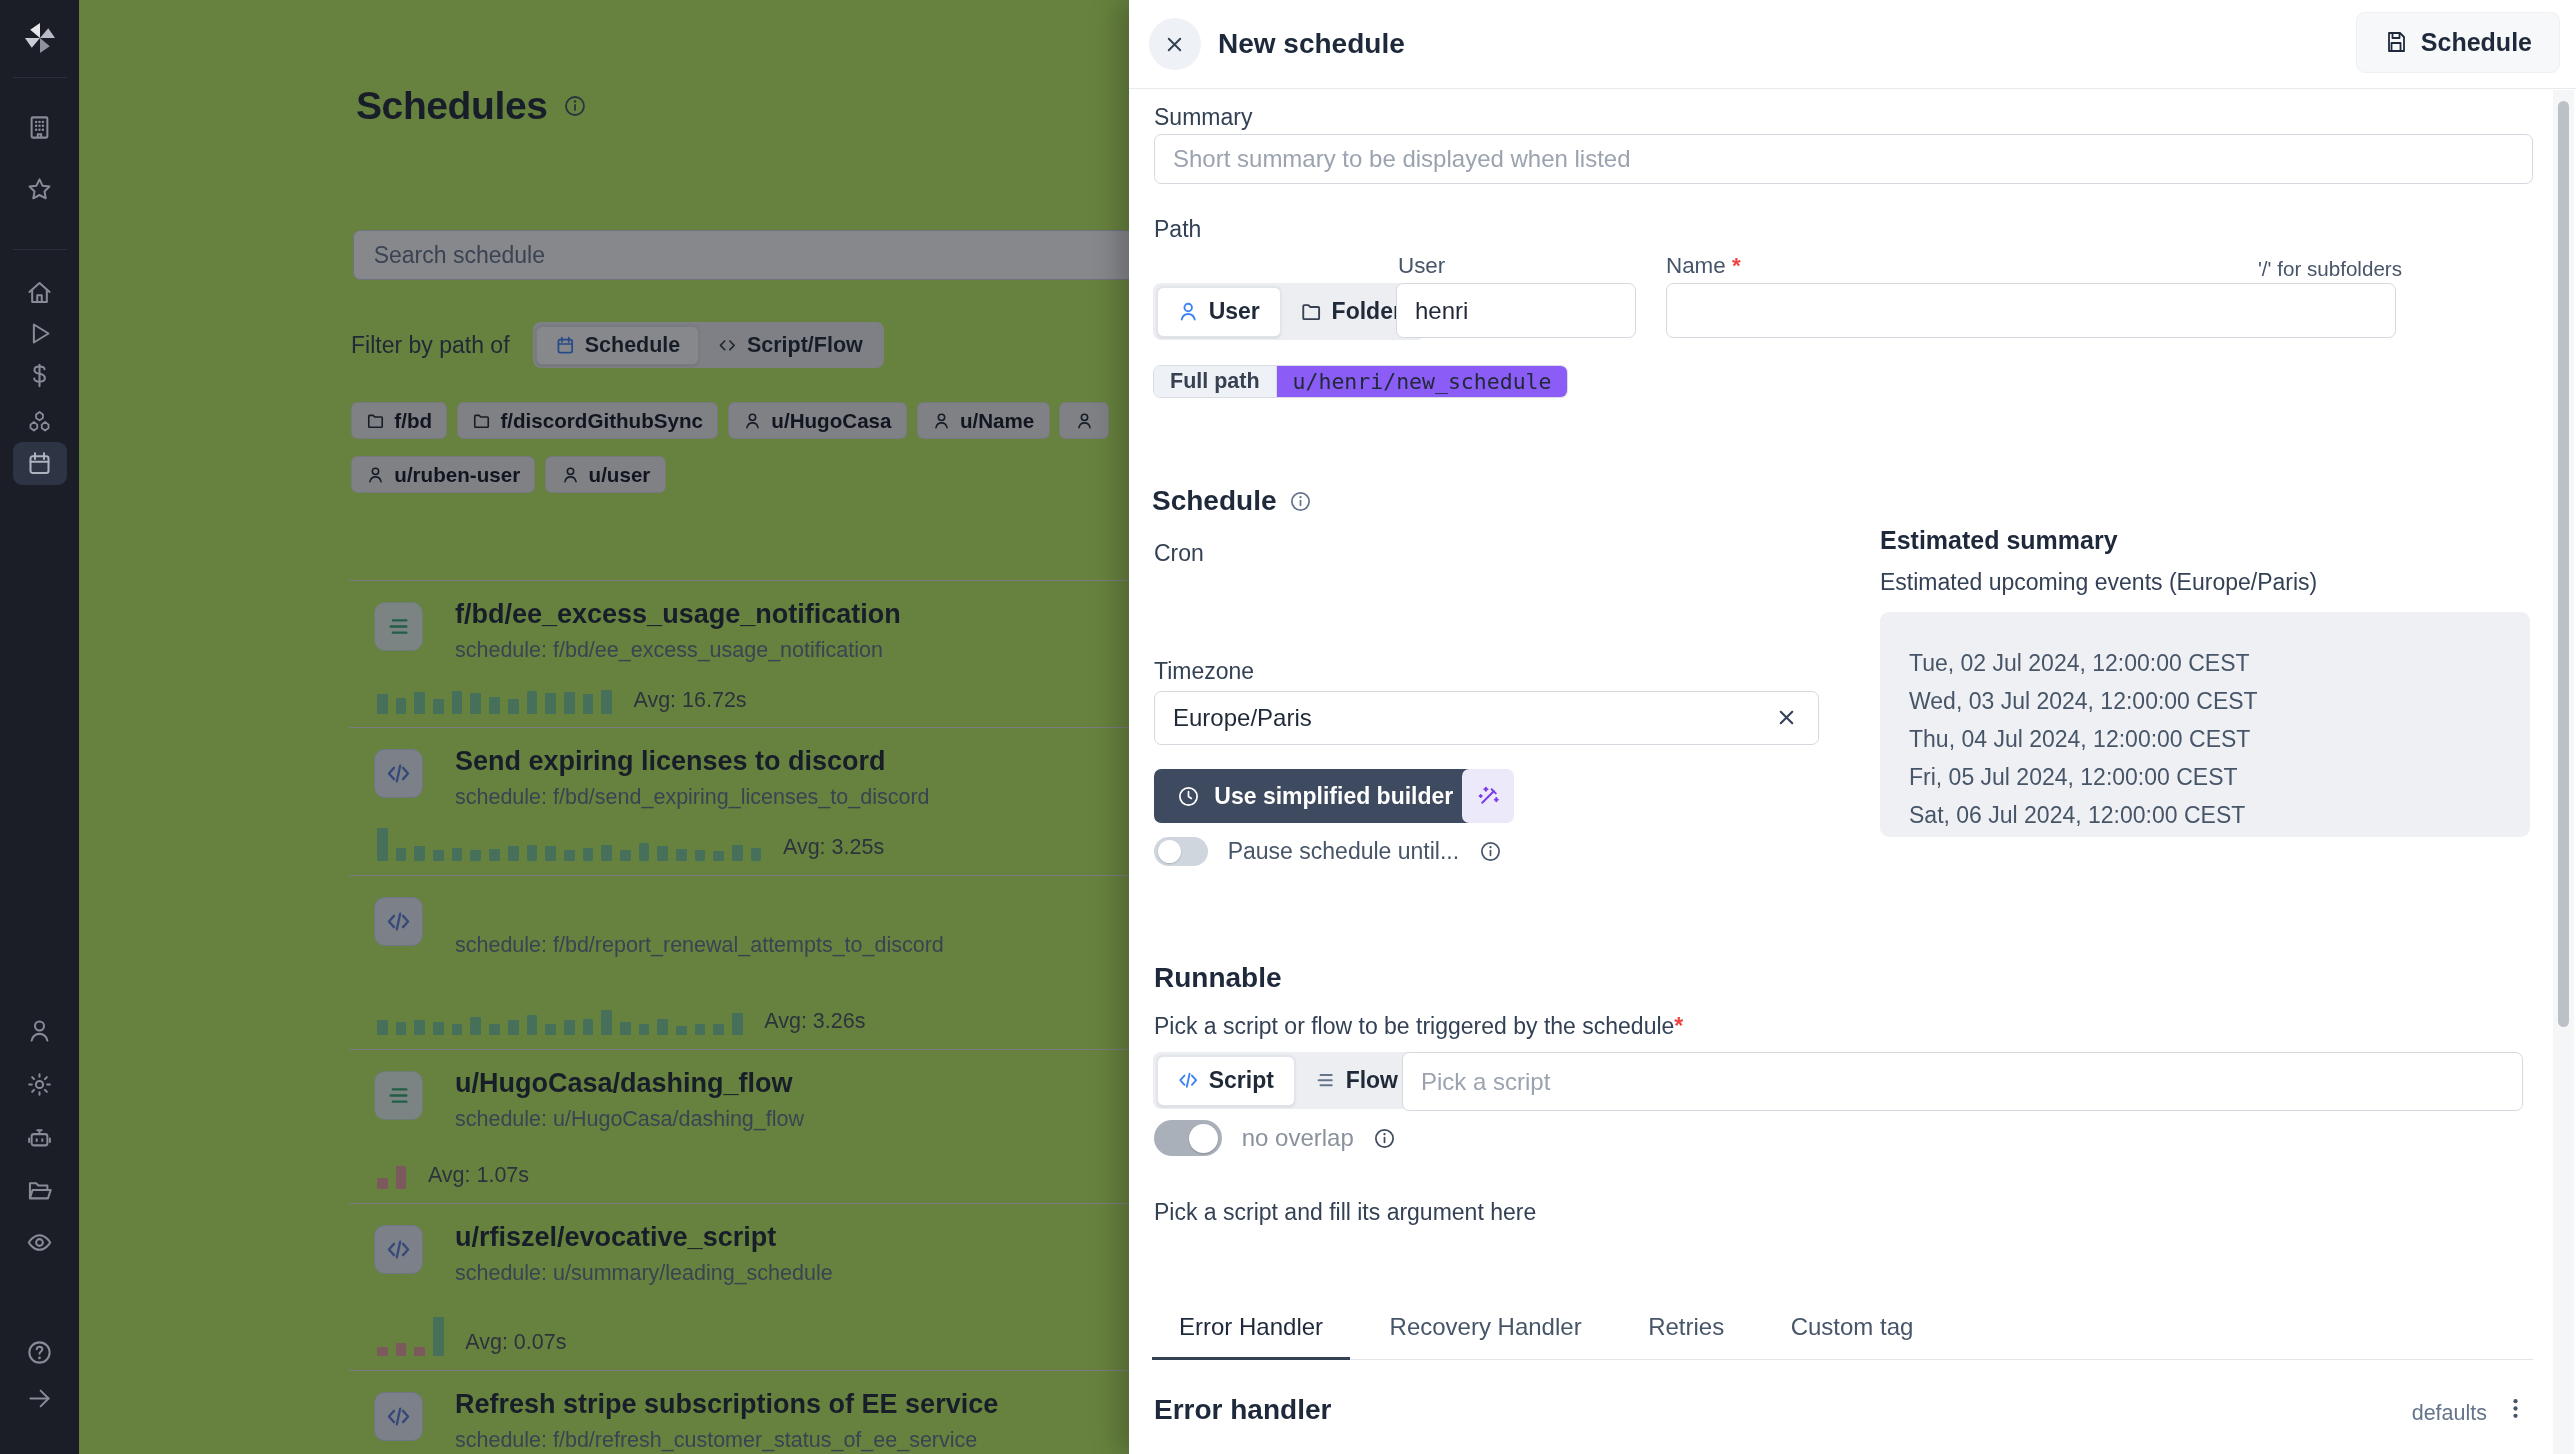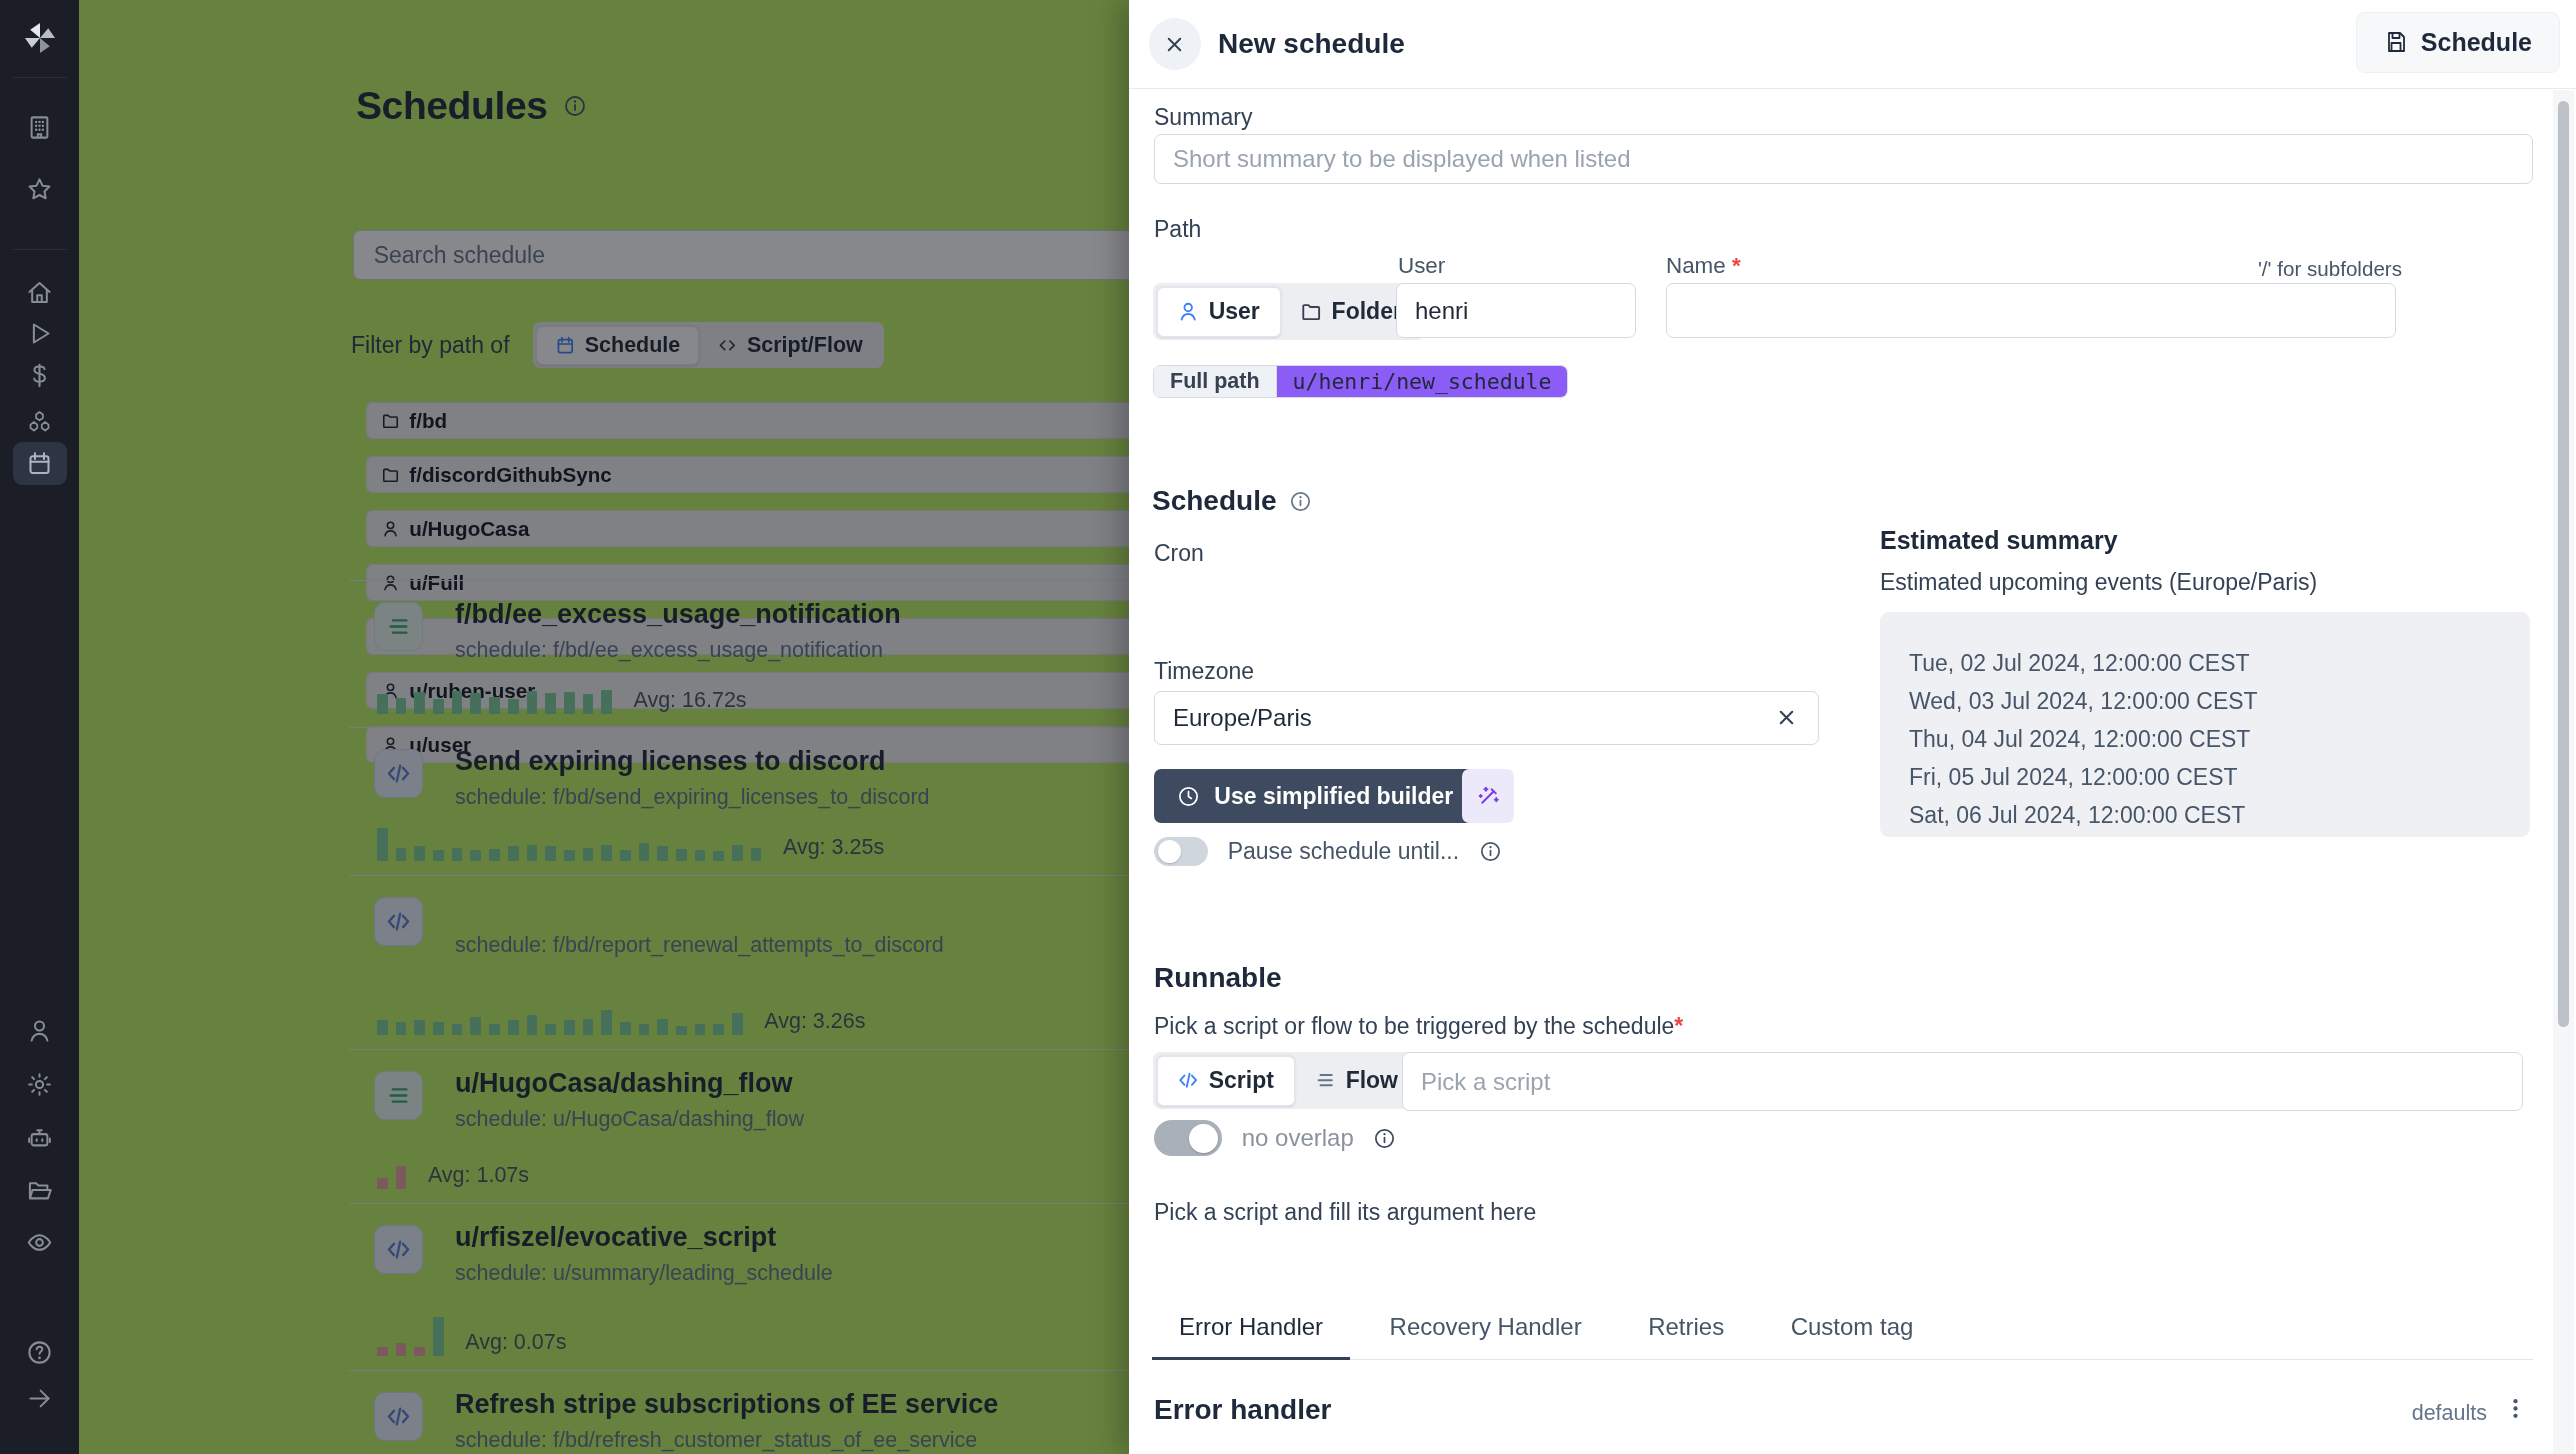--- a/index.html
+++ b/index.html
@@ -20,21 +20,21 @@
   .page-title { position:absolute; left:277px; top:84px; font-size:39px; font-weight:700; color:#1e293b; letter-spacing:-0.4px; display:flex; align-items:center; gap:16px; }
   .page-title .info { color:#475569; }
   .search-input { position:absolute; left:274px; top:230px; width:894px; height:50px; border:0.9px solid #cbd5e1; border-radius:7.2px; background:#fff; font-size:23px; color:#1f2937; padding:0 19.7px; outline:none; }
   .search-input::placeholder { color:#64748b; }
   .filter-row { position:absolute; left:272px; top:322px; display:flex; align-items:center; }
   .filter-label { font-size:23px; color:#334155; margin-right:23px; }
   .seg { display:flex; align-items:center; background:#eceef2; border-radius:8px; padding:3.6px; }
   .seg-btn { display:flex; align-items:center; gap:9px; font-size:21.5px; font-weight:600; color:#1f2937; padding:0 18px; height:39px; border-radius:6.3px; }
   .seg-btn.on { background:#ffffff; border:0.9px solid #e2e6ec; box-shadow:0 0.9px 2.7px rgba(15,23,42,.12); }
   .seg-btn svg { width:20.6px; height:20.6px; }
-  .chips { position:absolute; left:287px; top:402px; width:846px; display:flex; flex-wrap:wrap; column-gap:9.8px; row-gap:17px;flex-direction:column; }
+  .chips { position:absolute; left:272px; top:402px; width:846px; display:flex; flex-wrap:wrap; column-gap:9.8px; row-gap:17px; }
   .chip { display:flex; align-items:center; gap:9px; height:37px; padding:0 14.3px; background:#eef0f3; border:0.9px solid #dde1e7; border-radius:6.3px; font-size:20.6px; font-weight:600; color:#111827; white-space:nowrap; }
   .chip svg { width:19px; height:19px; color:#1f2937; }
 
   
   .list { position:absolute; left:0; top:0; width:1050px; }
   .srow { position:absolute; left:270px; right:0; border-top:0.9px solid #e5e7eb; }
   .srow .ibox { position:absolute; left:25px; top:20.6px; width:49px; height:49px; border-radius:10.7px; display:flex; align-items:center; justify-content:center; }
   .ibox.flow { background:#e9f6ef; border:0.9px solid #c9e8d6; color:#35a873; }
   .ibox.script { background:#e9effb; border:0.9px solid #cdd9f3; color:#5b7fd6; }
   .ibox svg { width:27px; height:27px; }
@@ -264,21 +264,21 @@
             <circle cx="12" cy="8" r="4"></circle>
             <path d="M5 21c1-4 4-6 7-6s6 2 7 6"></path>
           </svg>
           <span>u/HugoCasa</span>
         </div>
         <div class="chip">
           <svg viewBox="0 0 24 24" fill="none" stroke="currentColor" stroke-width="2" stroke-linecap="round" stroke-linejoin="round">
             <circle cx="12" cy="8" r="4"></circle>
             <path d="M5 21c1-4 4-6 7-6s6 2 7 6"></path>
           </svg>
-          <span>u/Full</span>
+          <span>u/Name</span>
         </div>
         <div class="chip">
           <svg viewBox="0 0 24 24" fill="none" stroke="currentColor" stroke-width="2" stroke-linecap="round" stroke-linejoin="round">
             <circle cx="12" cy="8" r="4"></circle>
             <path d="M5 21c1-4 4-6 7-6s6 2 7 6"></path>
           </svg>
         </div>
         <div class="chip">
           <svg viewBox="0 0 24 24" fill="none" stroke="currentColor" stroke-width="2" stroke-linecap="round" stroke-linejoin="round">
             <circle cx="12" cy="8" r="4"></circle>

